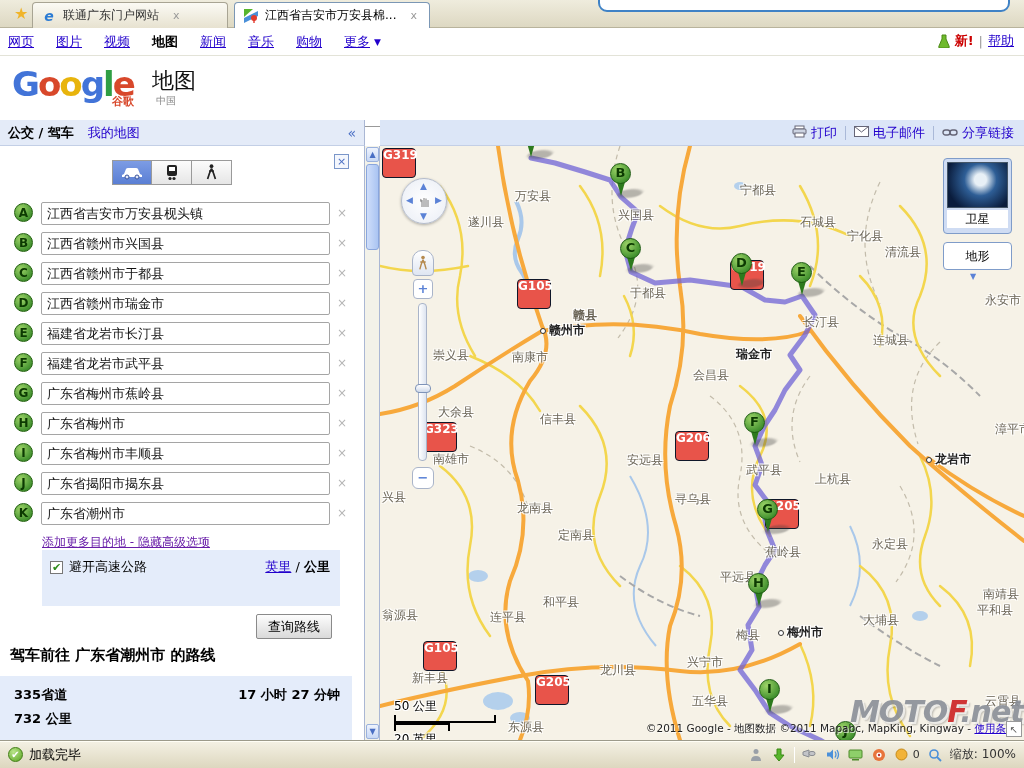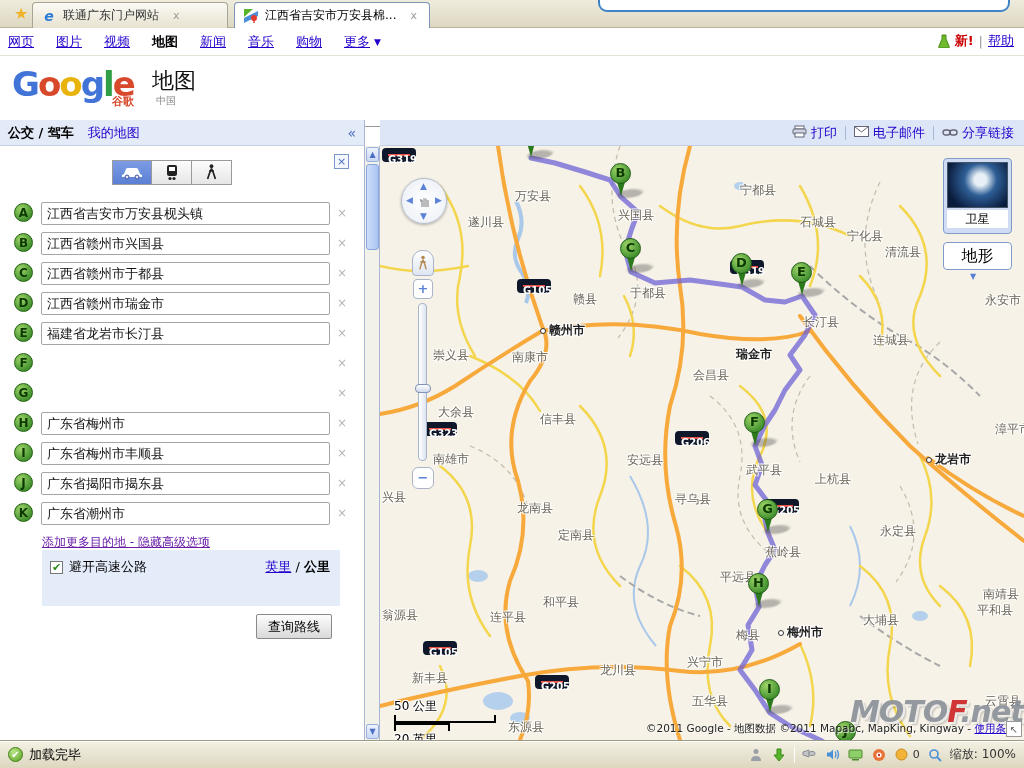--- a/index.html
+++ b/index.html
@@ -77,42 +77,42 @@
   #map-toolbar { left:380px; top:120px; width:644px; height:26px; background:#dce6f7; border-bottom:1px solid #c3cfe6; display:flex; align-items:center; justify-content:flex-end; gap:8px; padding-right:10px; }
   .mt-item { display:flex; align-items:center; gap:4px; color:#2200cc; cursor:pointer; }
   .mt-sep { width:1px; height:14px; background:#aab9d8; }
 
   
   #map { left:380px; top:146px; width:644px; height:594px; background:#f6f2e7; overflow:hidden; }
   #map svg.base { position:absolute; left:0; top:0; }
   .map-label { position:absolute; color:#6b6557; font-size:12px; white-space:nowrap; text-shadow:1px 1px 0 #fff,-1px -1px 0 #fff,1px -1px 0 #fff,-1px 1px 0 #fff; z-index:3; }
   .map-label.city { color:#222; font-weight:bold; }
   .cdot { display:inline-block; width:6px; height:6px; border:1.5px solid #333; border-radius:50%; background:#fff; margin-right:3px; }
-  .rbadge { position:absolute; width:34px; height:14px; background:#e8544a; border:6px solid #0f172a; border-radius:4px; color:#fff; font-size:10px; font-weight:bold; text-align:center; line-height:12px; z-index:4; }
+  .rbadge { position:absolute; width:34px; height:30px; background:#e8544a; border:1px solid #0f172a; border-radius:4px; color:#fff; font-size:12px; font-weight:bold; text-align:center; line-height:12px; z-index:4; }
   .pin { position:absolute; width:22px; height:34px; z-index:6; }
   .pin .shadow { position:absolute; left:8px; top:26px; width:24px; height:9px; background:rgba(60,60,60,.35); border-radius:50%; transform:skewX(-40deg); filter:blur(1px); }
   .pin .head { position:absolute; left:0; top:0; width:21px; height:21px; border-radius:50%; background:radial-gradient(circle at 35% 30%,#9ed468,#3f8f2d 75%); border:1.5px solid #1e5c12; color:#0c3a02; font-weight:bold; font-size:13px; text-align:center; line-height:18px; }
   .pin .tail { position:absolute; left:6.5px; top:19px; width:0; height:0; border-left:4px solid transparent; border-right:4px solid transparent; border-top:14px solid #2d7a1e; }
 
   
   #panctl { position:absolute; left:21px; top:32px; width:46px; height:46px; border-radius:50%; background:radial-gradient(#ffffff,#e9edf5); border:1px solid #b4bccc; box-shadow:0 1px 3px rgba(0,0,0,.3); z-index:8; }
   #panctl span { position:absolute; color:#5b82d6; font-size:9px; cursor:pointer; }
   #pan-hand { position:absolute; left:15px; top:14px; width:16px; height:16px; color:#999; font-size:11px; cursor:pointer; }
   #zoomctl { position:absolute; left:32px; top:104px; width:24px; z-index:8; }
   #pegman { width:22px; height:26px; background:linear-gradient(#fff,#dfe6f2); border:1px solid #a9b4c9; border-radius:10px 10px 4px 4px; display:flex; align-items:center; justify-content:center; cursor:grab; }
   #zplus { width:20px; height:20px; margin:3px 0 0 1px; background:#fff; border:1px solid #a9b4c9; border-radius:4px; color:#5b82d6; font-weight:bold; text-align:center; line-height:18px; cursor:pointer; }
   #ztrack { position:relative; width:9px; height:158px; margin:4px 0 0 6px; background:linear-gradient(90deg,#fff,#dde4f0); border:1px solid #a9b4c9; border-radius:4px; cursor:pointer; }
   #zthumb { position:absolute; left:-4px; top:80px; width:16px; height:9px; background:linear-gradient(#fff,#cfd9ea); border:1px solid #7e93b8; border-radius:4px; cursor:grab; }
   #zminus { width:22px; height:22px; margin:6px 0 0 0; background:#fff; border:1px solid #a9b4c9; border-radius:6px; color:#5b82d6; font-weight:bold; text-align:center; line-height:20px; cursor:pointer; }
 
   
   #sat-btn { position:absolute; left:563px; top:12px; width:69px; height:76px; background:#cfdcf3; border:1px solid #7f9cc9; border-radius:4px; padding:3px; z-index:8; cursor:pointer; }
   #sat-thumb { width:61px; height:46px; background:radial-gradient(circle at 55% 38%,#e8f0f6 0 14%,#2e5e96 38%,#0a1c3c 80%); border:1px solid #456; }
   #sat-label { display:block; text-align:center; background:#fff; margin-top:2px; font-size:12px; height:18px; line-height:18px; }
-  #ter-btn { position:absolute; left:563px; top:96px; width:69px; height:28px; background:#fff; border:1px solid #7f9cc9; border-radius:4px; text-align:center; line-height:26px; font-size:16px; z-index:8; cursor:pointer; }
+  #ter-btn { position:absolute; left:563px; top:96px; width:69px; height:28px; background:#fff; border:1px solid #7f9cc9; border-radius:4px; text-align:center; line-height:26px; font-size:12px; z-index:8; cursor:pointer; }
   #ter-caret { position:absolute; left:590px; top:126px; color:#5b82d6; font-size:8px; z-index:8; cursor:pointer; }
 
   
   #scale { position:absolute; left:14px; top:552px; z-index:7; color:#000; font-size:12px; text-shadow:1px 1px 0 #fff,-1px -1px 0 #fff,1px -1px 0 #fff,-1px 1px 0 #fff; }
   #scale .l1 { border-left:2px solid #000; border-right:2px solid #000; border-bottom:2px solid #000; width:102px; height:8px; padding-left:6px; }
   #scale .l2 { border-left:2px solid #000; border-right:2px solid #000; border-top:2px solid #000; width:56px; height:8px; padding-left:6px; }
   #copyright { position:absolute; left:266px; top:576px; font-size:10.5px; color:#222; z-index:7; text-shadow:1px 1px 0 rgba(255,255,255,.8); white-space:nowrap; }
   #terms { color:#2200cc; text-decoration:underline; cursor:pointer; }
   #watermark { position:absolute; left:470px; top:548px; z-index:5; font-size:30px; font-weight:bold; font-style:italic; letter-spacing:-1px; color:#8a8f98; text-shadow:2px 2px 0 rgba(255,255,255,.7),3px 3px 2px rgba(0,0,0,.25); opacity:.9; }
   #watermark .wf { color:#cc2222; }
@@ -240,24 +240,26 @@
         <input class="winput" value="江西省赣州市瑞金市" style="">
         <span class="wdel">×</span>
       </div>
       <div class="wrow" style="top: 176px;">
         <span class="wletter">E</span>
         <input class="winput" value="福建省龙岩市长汀县" style="">
         <span class="wdel">×</span>
       </div>
       <div class="wrow" style="top: 206px;">
         <span class="wletter">F</span>
+        <input class="winput" value="福建省龙岩市武平县" style="">
         <span class="wdel">×</span>
       </div>
       <div class="wrow" style="top: 236px;">
         <span class="wletter">G</span>
+        <input class="winput" value="广东省梅州市蕉岭县" style="">
         <span class="wdel">×</span>
       </div>
       <div class="wrow" style="top: 266px;">
         <span class="wletter">H</span>
         <input class="winput" value="广东省梅州市" style="">
         <span class="wdel">×</span>
       </div>
       <div class="wrow" style="top: 296px;">
         <span class="wletter">I</span>
         <input class="winput" value="广东省梅州市丰顺县" style="">
@@ -280,20 +282,26 @@
       <span class="cb">✔</span>
       <span>避开高速公路</span>
     </div>
     <span id="units">
       <span id="mi-link">英里</span>
       <span>/</span>
       <span id="km-lab">公里</span>
     </span>
   </div>
   <button id="dir-btn">查询路线</button>
+  <div id="route-head">驾车前往 广东省潮州市 的路线</div>
+  <div id="summary">
+    <span class="r1">335省道</span>
+    <span class="t1">17 小时 27 分钟</span>
+    <span class="r2">732 公里</span>
+  </div>
 </div>
 
 <div id="sbar" class="abs">
   <div class="sb-btn" style="top:1px;">▲</div>
   <div id="sb-thumb"></div>
   <div class="sb-btn" style="bottom:1px;">▼</div>
 </div>
 
 <div id="map-toolbar" class="abs">
     <span class="mt-item">
@@ -386,21 +394,21 @@
     </g>
 
     <path id="route-path" d="M151,12 L175,17 L205,26 L230,34 L241,51 L258,66 L252,82 L245,104 L251,126 L275,137 L310,134 L340,138 L362,141 L385,154 L405,156 L422,150 L435,169 L425,189 L410,209 L420,224 L405,244 L395,264 L385,279 L375,300 L382,319 L375,339 L390,359 L385,374 L388,387 L395,404 L385,419 L375,439 L379,461 L368,479 L372,504 L360,524 L375,544 L390,567 L410,580 L440,594 L466,609" stroke="#6f63d6" stroke-opacity="0.75" stroke-width="5" fill="none" stroke-linejoin="round" stroke-linecap="round"></path>
   </svg>
 
   <div id="overlay-holder">
       <div class="map-label" style="left: 135px; top: 42px;">万安县</div>
       <div class="map-label" style="left: 88px; top: 68px;">遂川县</div>
       <div class="map-label" style="left: 238px; top: 61px;">兴国县</div>
       <div class="map-label" style="left: 250px; top: 139px;">于都县</div>
-      <div class="map-label" style="left: 193px; top: 145px;">赣县</div>
+      <div class="map-label" style="left: 193px; top: 161px; font-weight: bold;">赣县</div>
       <div class="map-label city" style="left: 160px; top: 176px;"><span class="cdot"></span>赣州市</div>
       <div class="map-label" style="left: 53px; top: 201px;">崇义县</div>
       <div class="map-label" style="left: 132px; top: 203px;">南康市</div>
       <div class="map-label" style="left: 313px; top: 221px;">会昌县</div>
       <div class="map-label" style="left: 58px; top: 258px;">大余县</div>
       <div class="map-label" style="left: 160px; top: 265px;">信丰县</div>
       <div class="map-label" style="left: 53px; top: 305px;">南雄市</div>
       <div class="map-label" style="left: 247px; top: 306px;">安远县</div>
       <div class="map-label" style="left: 295px; top: 345px;">寻乌县</div>
       <div class="map-label" style="left: 2px; top: 343px;">兴县</div>
@@ -419,21 +427,21 @@
       <div class="map-label" style="left: 467px; top: 82px;">宁化县</div>
       <div class="map-label" style="left: 505px; top: 98px;">清流县</div>
       <div class="map-label city" style="left: 356px; top: 166px; margin-top: 34px;">瑞金市</div>
       <div class="map-label" style="left: 423px; top: 168px;">长汀县</div>
       <div class="map-label" style="left: 605px; top: 146px;">永安市</div>
       <div class="map-label" style="left: 493px; top: 186px;">连城县</div>
       <div class="map-label" style="left: 615px; top: 275px;">漳平市</div>
       <div class="map-label city" style="left: 546px; top: 305px;"><span class="cdot"></span>龙岩市</div>
       <div class="map-label" style="left: 435px; top: 325px;">上杭县</div>
       <div class="map-label" style="left: 366px; top: 316px;">武平县</div>
-      <div class="map-label" style="left: 492px; top: 377px; margin-left: 8px;">永定县</div>
+      <div class="map-label" style="left: 492px; top: 390px;">永定县</div>
       <div class="map-label" style="left: 385px; top: 398px;">蕉岭县</div>
       <div class="map-label" style="left: 340px; top: 423px;">平远县</div>
       <div class="map-label" style="left: 603px; top: 440px;">南靖县</div>
       <div class="map-label" style="left: 597px; top: 456px;">平和县</div>
       <div class="map-label" style="left: 356px; top: 481px;">梅县</div>
       <div class="map-label city" style="left: 398px; top: 478px; text-align: center;"><span class="cdot"></span>梅州市</div>
       <div class="map-label" style="left: 483px; top: 466px;">大埔县</div>
       <div class="map-label" style="left: 605px; top: 547px;">云霄县</div>
       <div class="rbadge" style="left: 2px; top: 2px;">G319</div>
       <div class="rbadge" style="left: 137px; top: 133px;">G105</div>

